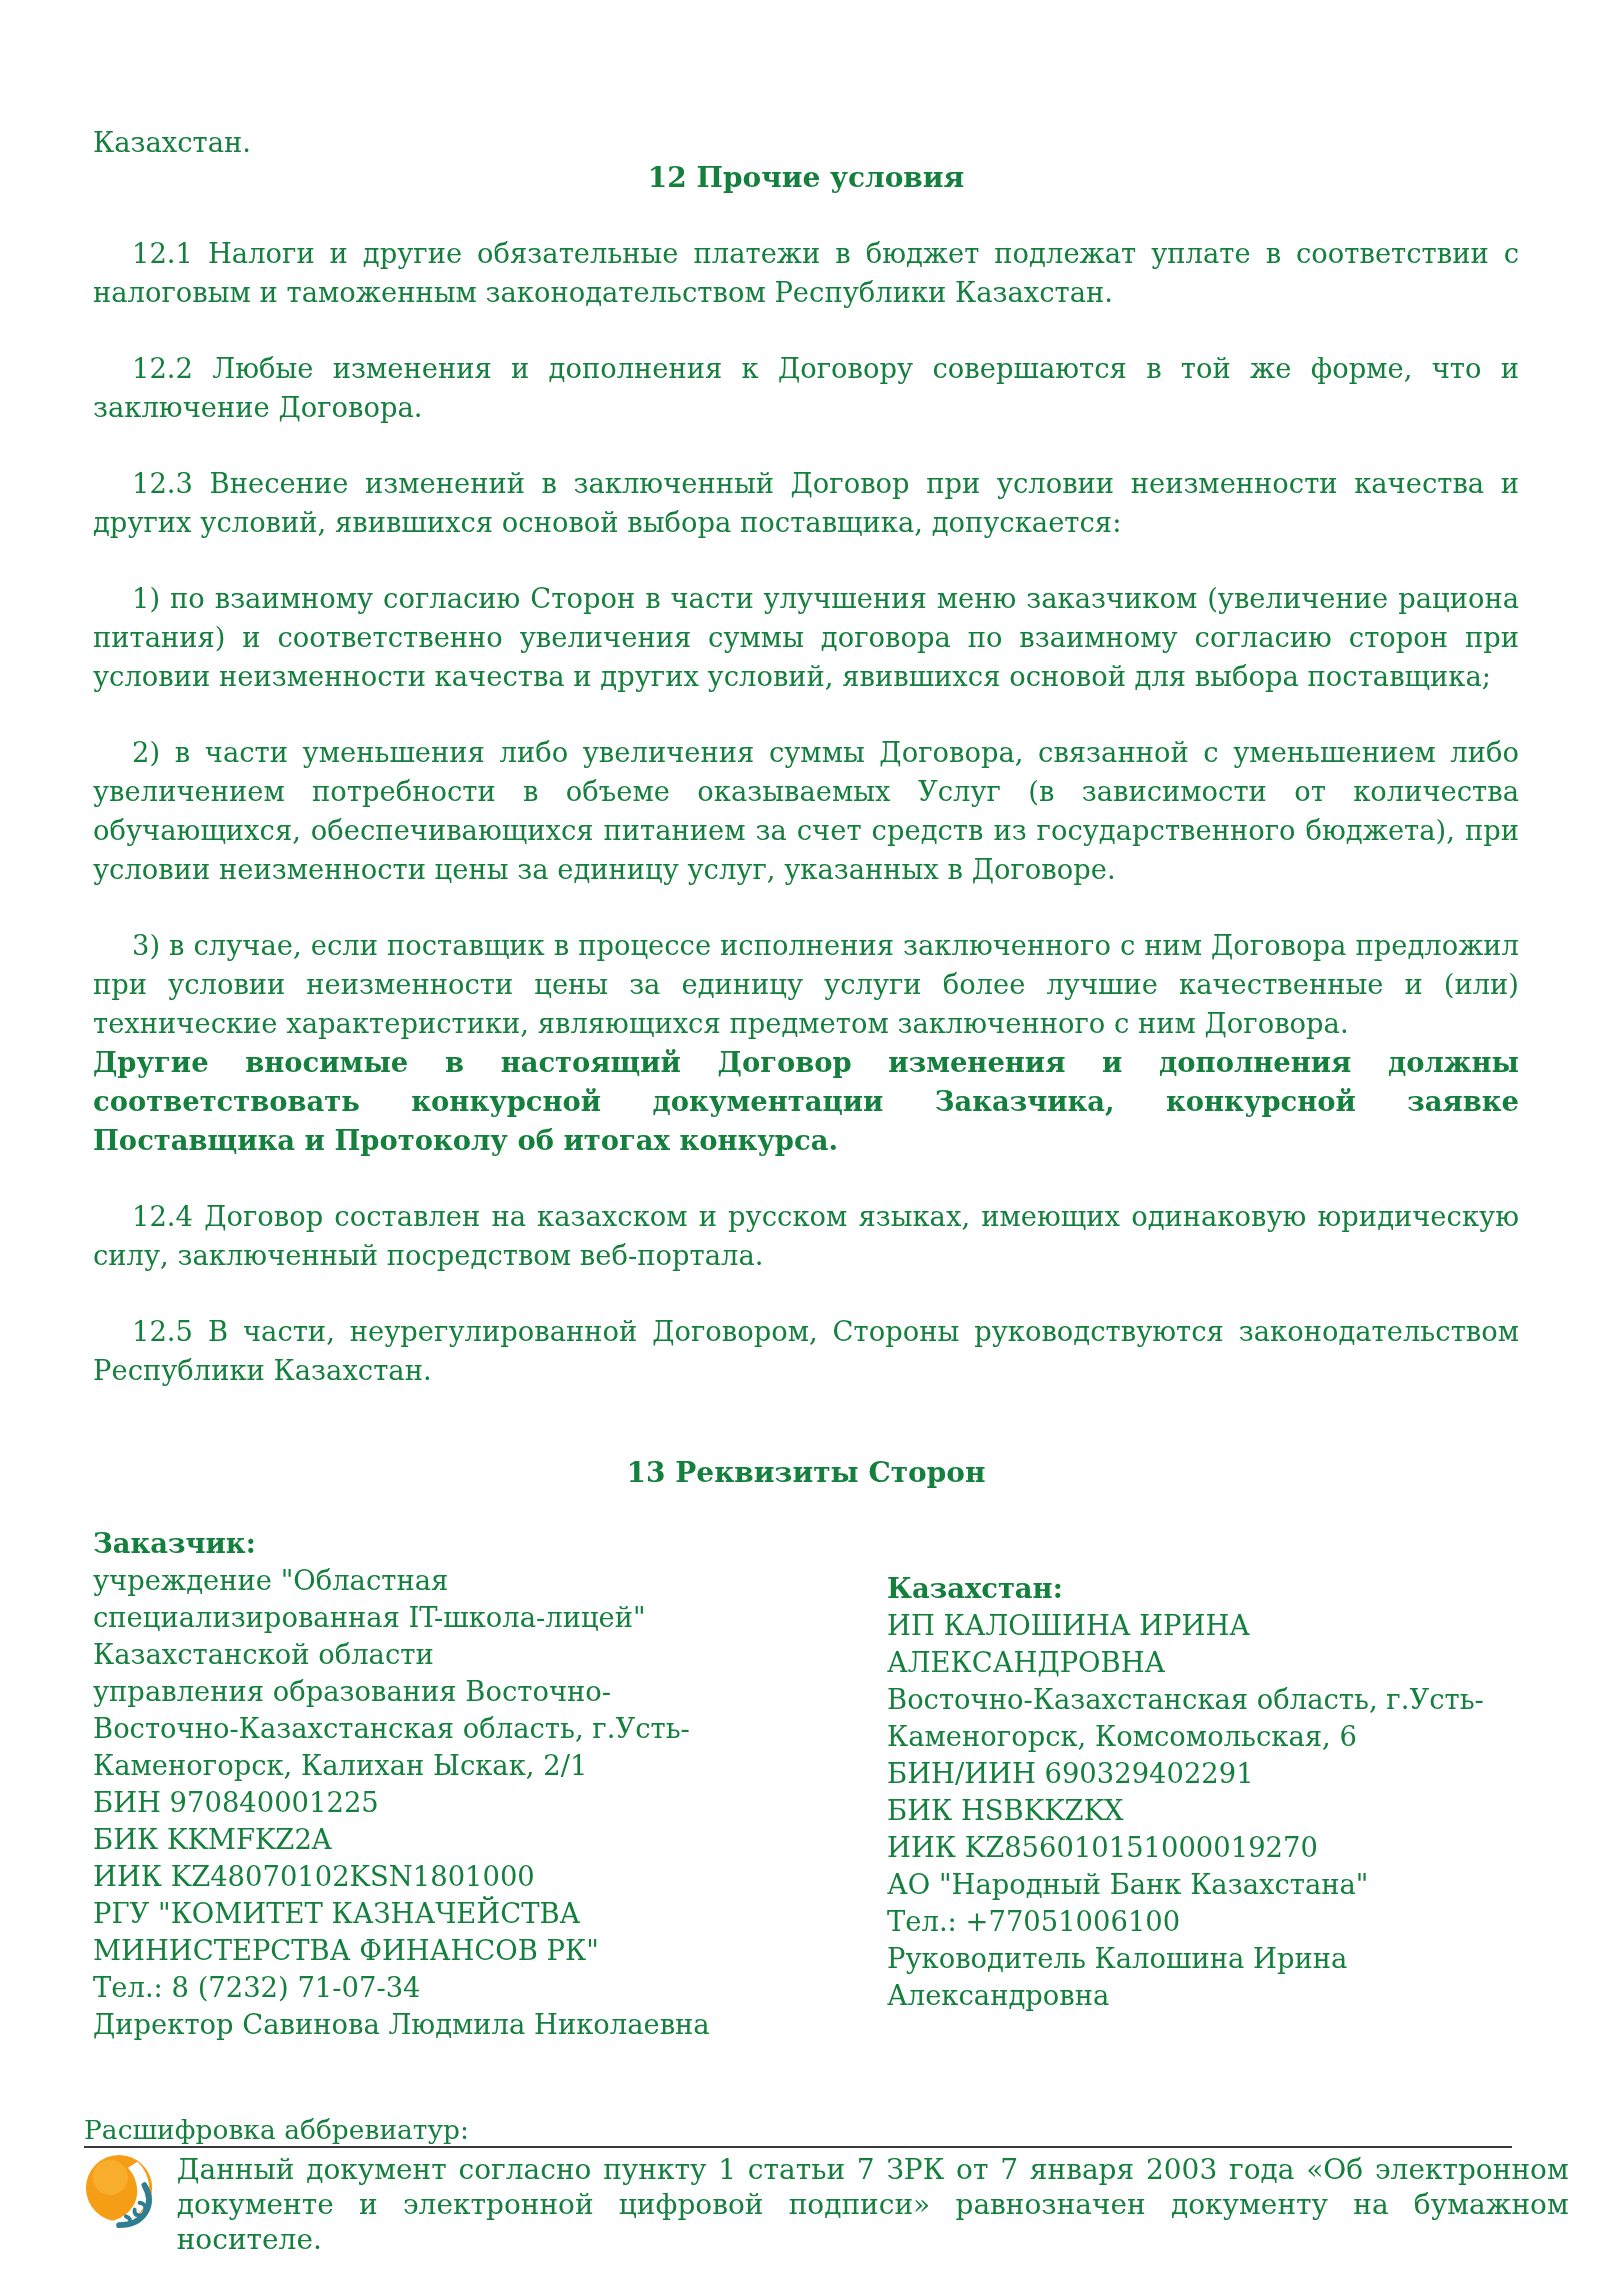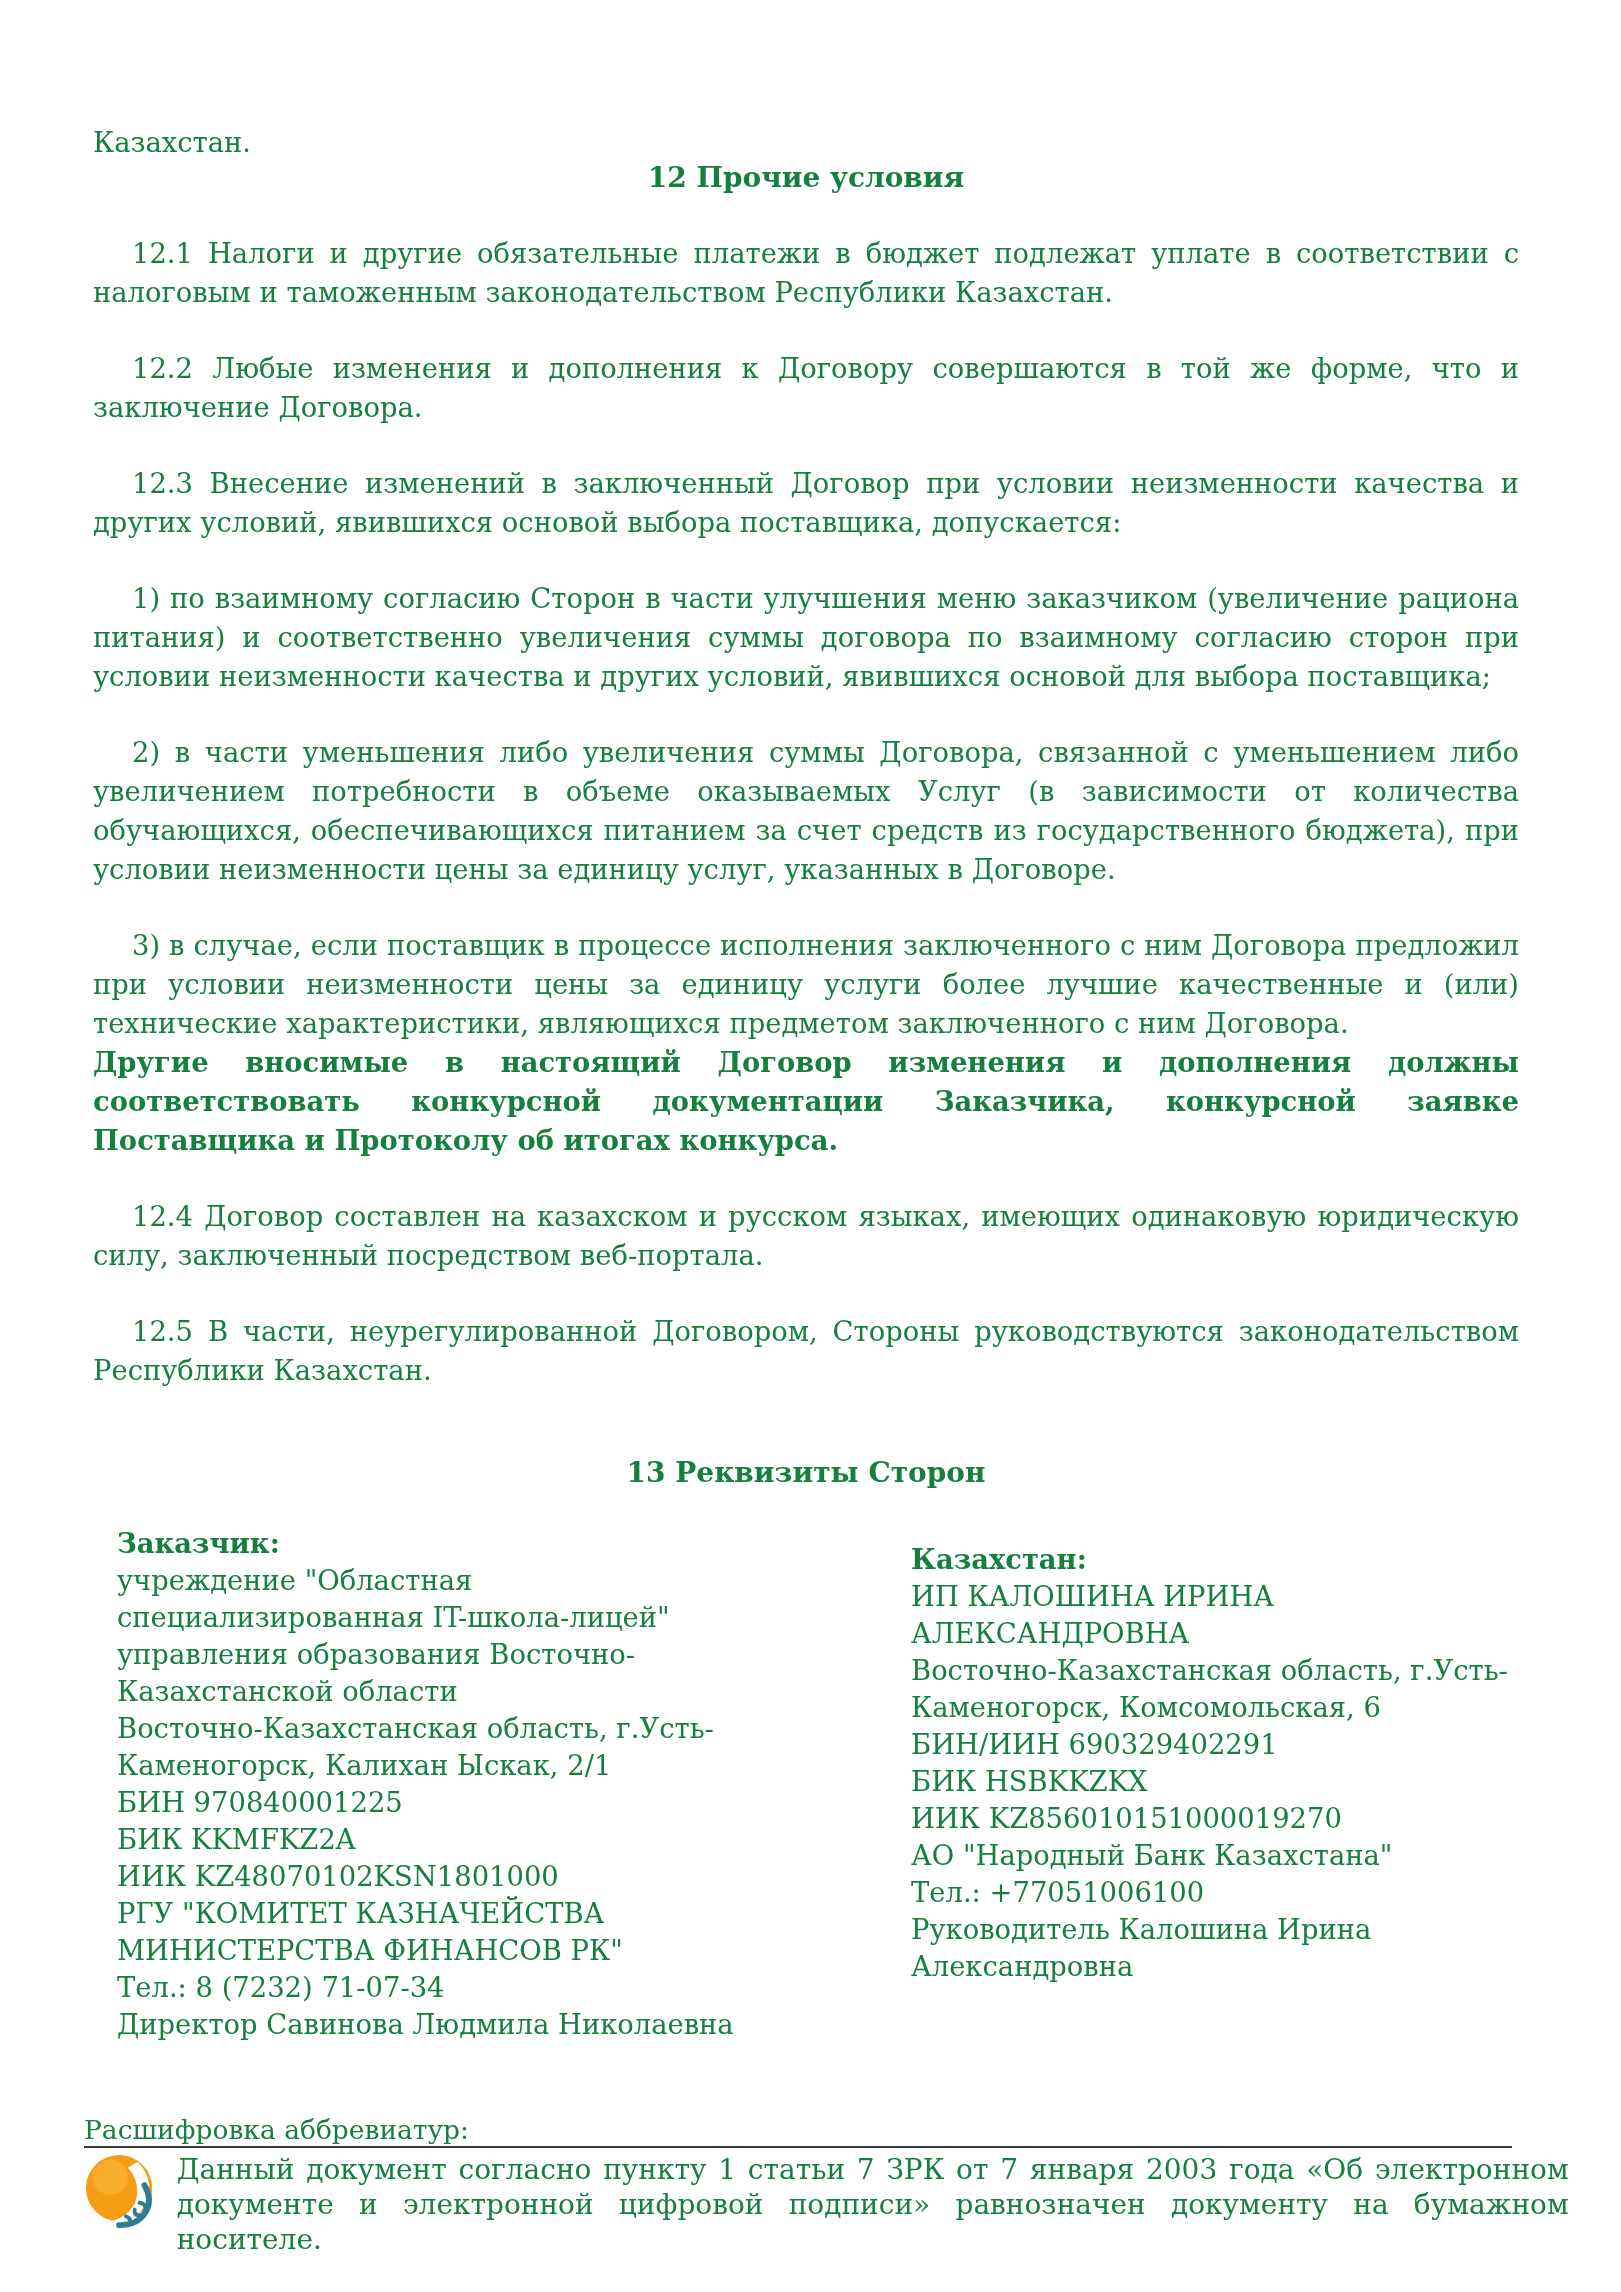--- a/index.html
+++ b/index.html
@@ -28,21 +28,21 @@
     text-align:justify;
     text-indent:39px;
   }
   .para.continuation{margin-top:0;text-indent:0;font-weight:bold;}
   .section13-heading{
     position:absolute;top:1453px;left:93px;right:102px;
     text-align:center;font-weight:bold;font-size:28px;line-height:39px;margin:0;
   }
   .columns{
     position:absolute;top:1525px;left:93px;width:1426px;
-    display:flex;align-items:flex-start;margin-left:24px;
+    display:flex;align-items:center;
   }
   .col{font-size:27.4px;line-height:37px;}
   .col-left{width:794px;}
   .col-right{width:632px;margin-top:15.7px;}
   .col-title{font-weight:bold;}
   .addr-line{white-space:normal;}
   .footer-abbr{
     position:absolute;top:2113px;left:84px;width:1428px;
     font-size:26.5px;line-height:33px;
     border-bottom:2px solid #3a3a3a;
@@ -80,22 +80,22 @@
 
   <p class="section13-heading">13 Реквизиты Сторон</p>
 
   <div class="columns">
     <div class="col col-left">
       <div class="col-title">Заказчик:</div>
       <div>
 
           <div class="addr-line">учреждение "Областная</div>
           <div class="addr-line">специализированная IT-школа-лицей"</div>
+          <div class="addr-line">Казахстанской области</div>
           <div class="addr-line">управления образования Восточно-</div>
-          <div class="addr-line">Казахстанской области</div>
           <div class="addr-line">Восточно-Казахстанская область, г.Усть-</div>
           <div class="addr-line">Каменогорск, Калихан Ыскак, 2/1</div>
           <div class="addr-line">БИН 970840001225</div>
           <div class="addr-line">БИК KKMFKZ2A</div>
           <div class="addr-line">ИИК KZ48070102KSN1801000</div>
           <div class="addr-line">РГУ "КОМИТЕТ КАЗНАЧЕЙСТВА</div>
           <div class="addr-line">МИНИСТЕРСТВА ФИНАНСОВ РК"</div>
           <div class="addr-line">Тел.: 8 (7232) 71-07-34</div>
           <div class="addr-line">Директор Савинова Людмила Николаевна</div>
         </div>

